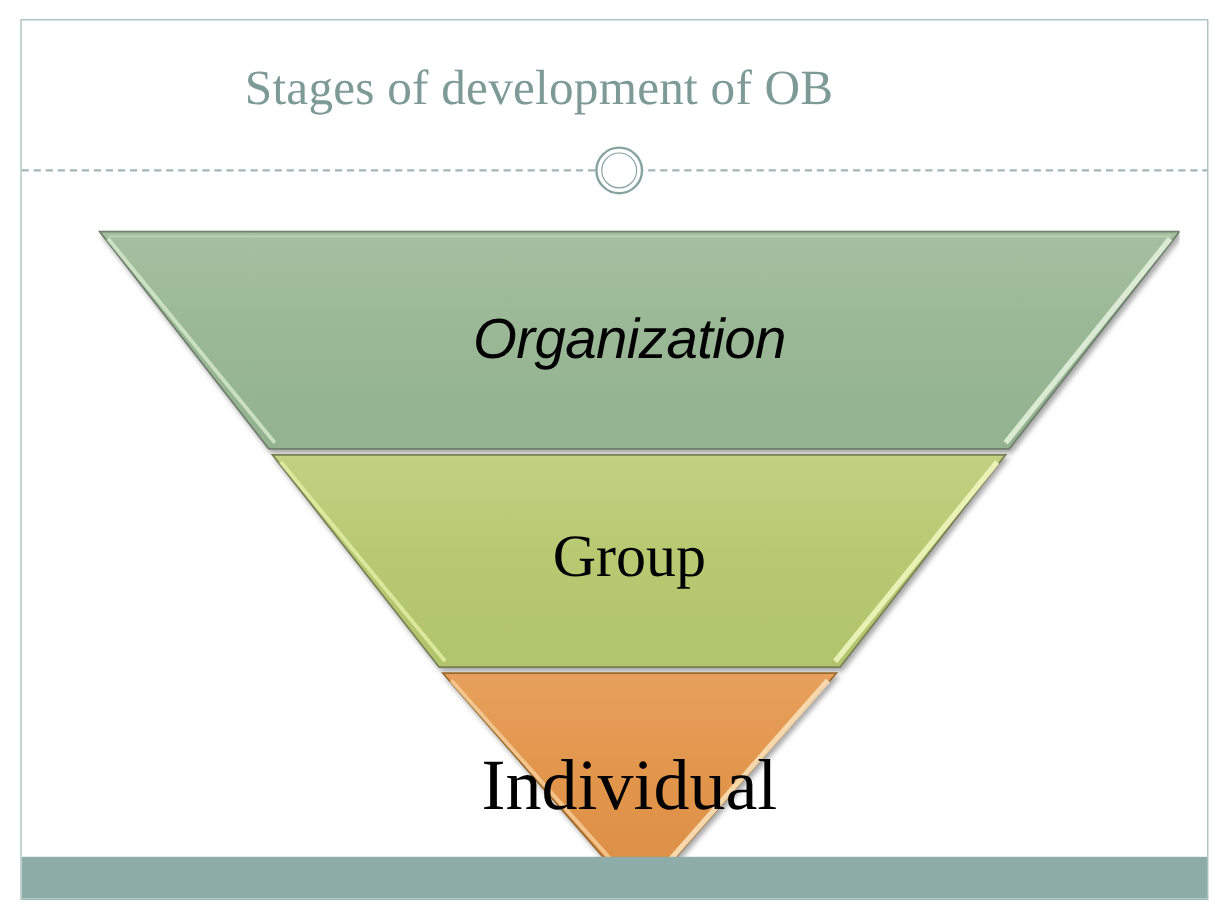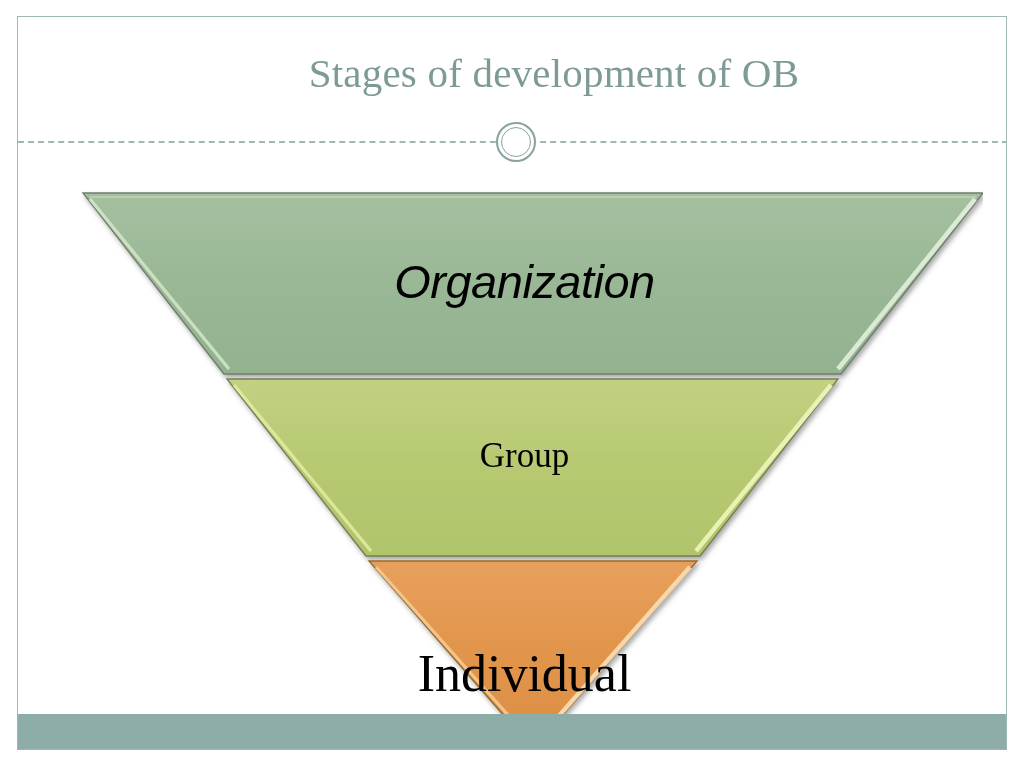--- a/index.html
+++ b/index.html
@@ -34,21 +34,20 @@
     left: 0;
     top: 0;
     width: 990px;
     height: 110px;
   }
   #slide-title {
     position: absolute;
     left: 186px;
     top: 35px;
     width: 700px;
-    text-align: center;
     font-family: "Liberation Serif", serif;
     font-size: 41px;
     font-weight: normal;
     line-height: 1.05;
     letter-spacing: 0.2px;
     color: #7e9a97;
     white-space: nowrap;
   }
 
   
@@ -120,27 +119,26 @@
   #label-organization {
     top: 82px;
     font-family: "Liberation Sans", sans-serif;
     font-size: 47px;
     letter-spacing: -0.5px;
     font-style: italic;
   }
   #label-group {
     top: 262px;
     font-family: "Liberation Serif", serif;
-    font-size: 35px;
+    font-size: 50px;
   }
   #label-individual {
     top: 448px;
     font-family: "Liberation Serif", serif;
-    font-size: 52px;
-    margin-top: 24px;
+    font-size: 60px;
   }
 </style>
 </head>
 <body>
 
 <div id="slide">
 
   <div id="title-area">
     <div id="slide-title">Stages of development of OB</div>
   </div>

